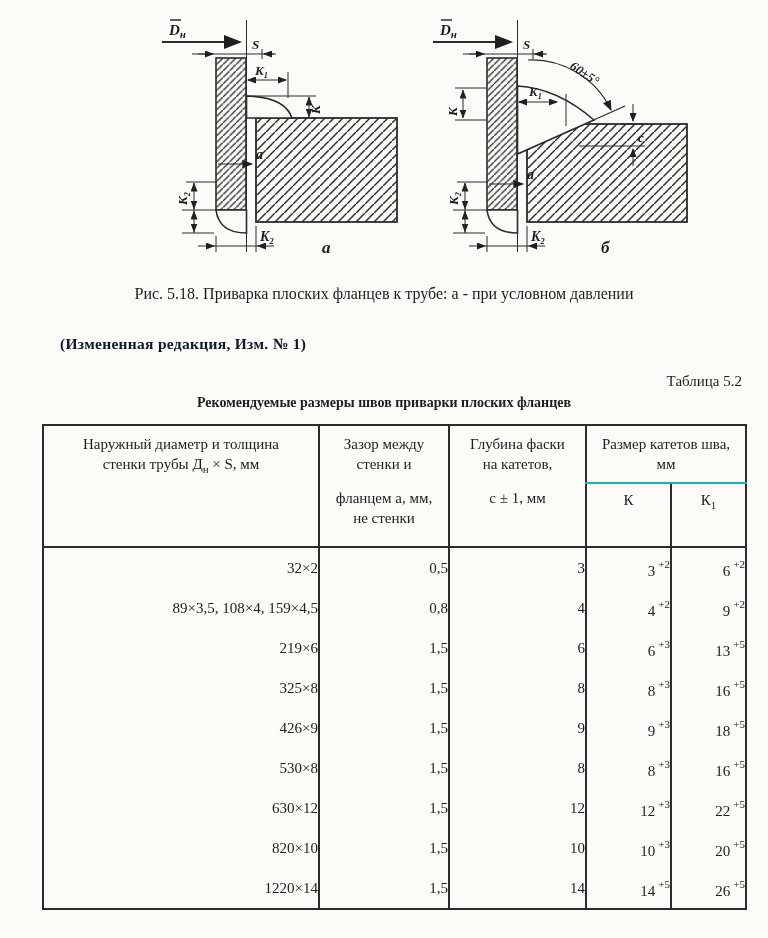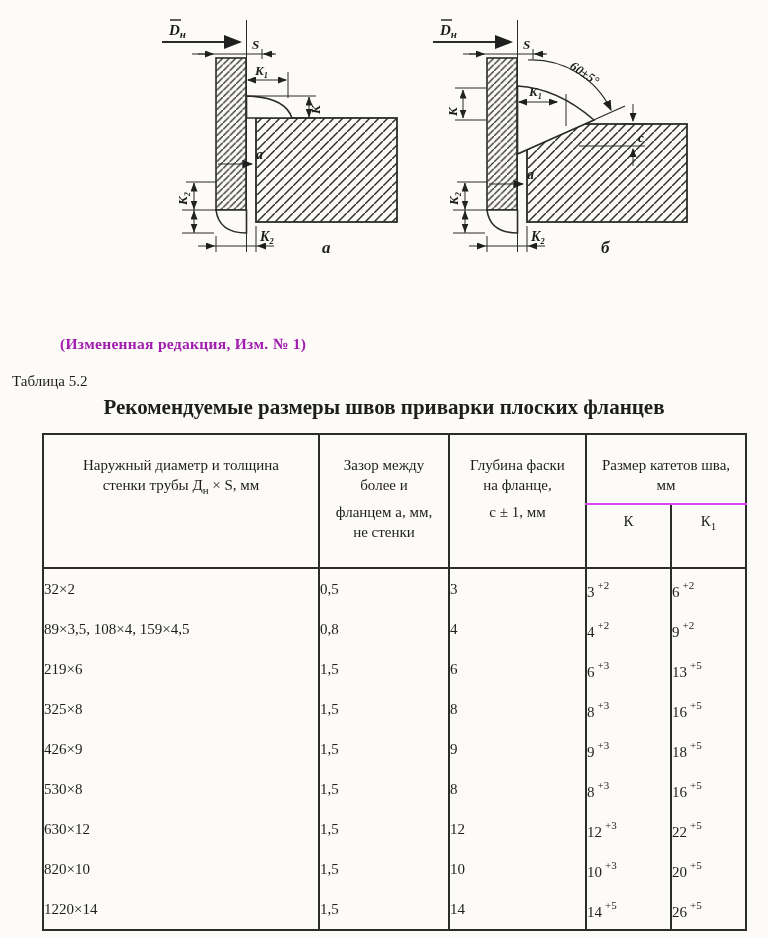--- a/index.html
+++ b/index.html
@@ -21,44 +21,44 @@
   }
   
   .caption{
     text-align:center;font-size:16px;line-height:1.95;
     margin:14px 10px 0 10px;
   }
   .caption sub{font-size:11px;}
   .caption sup{font-size:11px;}
   .revision{
     margin:26px 0 0 60px;font-weight:bold;font-size:15.5px;
-    color:#a21caf;letter-spacing:.3px;
+    color:#0f172a;letter-spacing:.3px;
   }
   
-  .table-label{margin:20px 26px 0 12px;font-size:15px;}
-  .table-title{text-align:center;font-weight:bold;font-size:21px;margin-top:5px;}
+  .table-label{text-align:right;margin:20px 26px 0 4px;font-size:15px;}
+  .table-title{text-align:center;font-weight:bold;font-size:14px;margin-top:5px;}
   
   table{
     border-collapse:collapse;table-layout:fixed;
     margin:13px 0 0 42px;width:703px;
     border:2.5px solid #2c2c2c;
   }
   th,td{padding:0;}
   .vl{border-left:2px solid #2c2c2c;}
   thead{border-bottom:2.5px solid #2c2c2c;}
   th{
     font-weight:normal;font-size:15px;text-align:center;
-    vertical-align:top;padding-top:20px;line-height:1.35;
-  }
-  .hweld{border-bottom:2px solid #d946ef;height:48px;}
+    vertical-align:top;padding-top:8px;line-height:1.35;
+  }
+  .hweld{border-bottom:2px solid #14b8a6;height:48px;}
   .subhead th{height:56px;padding-top:6px;}
-  th .gap{margin-top:6px;}
+  th .gap{margin-top:13px;}
   th sub{font-size:11px;}
   tbody td{
-    font-size:15px;text-align:left;vertical-align:middle;
+    font-size:15px;text-align:right;vertical-align:middle;
     height:40px;
   }
   tbody td sup.tol{font-size:11px;margin-left:3px;}
   tbody td .base{position:relative;top:2px;}
 </style>
 </head>
 <body>
 
 <div class="diagrams">
 
@@ -183,21 +183,21 @@
     <text transform="translate(28,110) rotate(-90)" font-size="13">K</text>
     <text x="209" y="136" font-size="13">c</text>
     <text x="98" y="173" font-size="14">a</text>
     <text transform="translate(29,199) rotate(-90)" font-size="13">K₂</text>
     <text x="102" y="235" font-size="14">K₂</text>
     <text x="172" y="247" font-size="17">б</text>
   </svg>
 </div>
 
 <p class="caption">
-  <br>
+  <span>Рис. 5.18. Приварка плоских фланцев к трубе: а - при условном давлении</span><br>
 </p>
 
 <p class="revision">(Измененная редакция, Изм. № 1)</p>
 
 <div class="table-label">Таблица 5.2</div>
 <div class="table-title">Рекомендуемые размеры швов приварки плоских фланцев</div>
 
 <table>
   <colgroup>
     <col style="width:276px">
@@ -207,27 +207,27 @@
       <col style="width:75px">
   </colgroup>
   <thead>
     <tr>
       <th rowspan="2">
         <div>Наружный диаметр и толщина</div>
         <div><span>стенки трубы Д</span><sub>н</sub><span> × S, мм</span></div>
       </th>
       <th rowspan="2" class="vl">
         <div>Зазор между</div>
-        <div>более и</div>
+        <div>стенки и</div>
         <div class="gap">фланцем а, мм,</div>
         <div>не стенки</div>
       </th>
       <th rowspan="2" class="vl">
         <div>Глубина фаски</div>
-        <div>на фланце,</div>
+        <div>на катетов,</div>
         <div class="gap">с ± 1, мм</div>
       </th>
       <th colspan="2" class="vl hweld">
         <div>Размер катетов шва,</div>
         <div>мм</div>
       </th>
     </tr>
     <tr class="subhead">
       <th class="vl">К</th>
       <th class="vl"><span>К</span><sub>1</sub></th>

